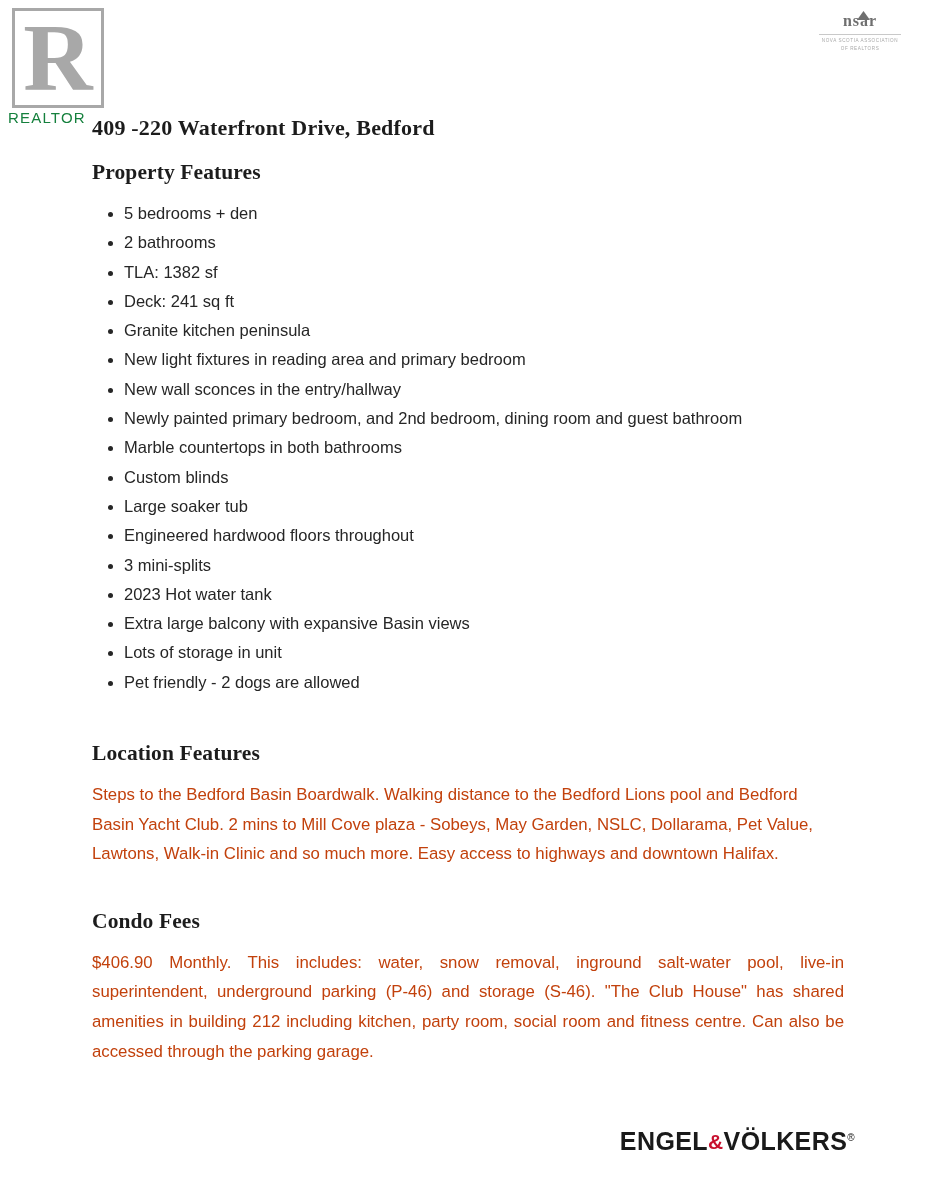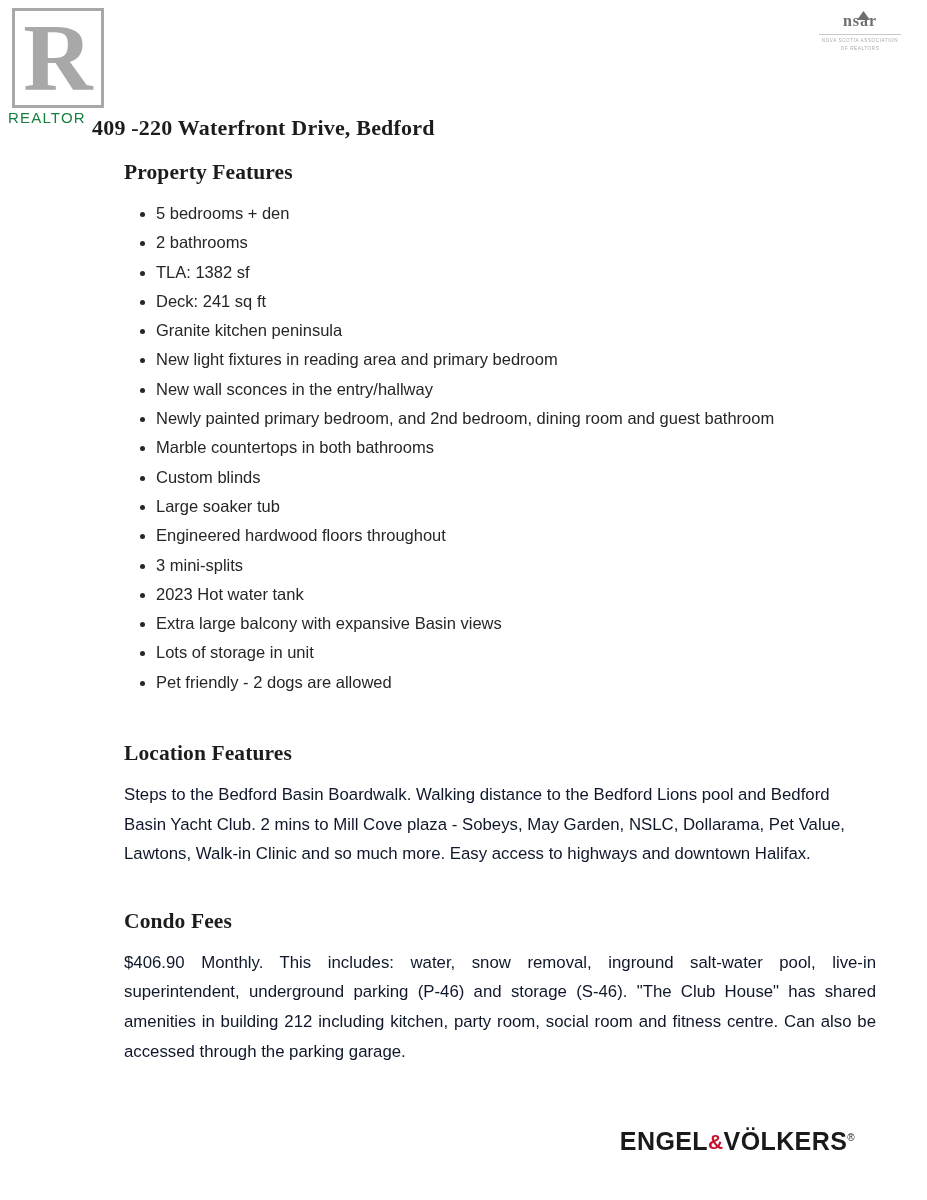--- a/index.html
+++ b/index.html
@@ -120,21 +120,20 @@
     letter-spacing: 0.2px;
     color: #1c1c1c;
   }
 
   
   .content {
     position: absolute;
     left: 92px;
     top: 160px;
     width: 752px;
-    margin-left: 32px;
   }
 
   h2.section-heading {
     font-family: "Liberation Serif", serif;
     font-weight: bold;
     font-size: 21.5px;
     margin: 0 0 14px 0;
     color: #1c1c1c;
     letter-spacing: 0.1px;
   }
@@ -153,21 +152,21 @@
     font-size: 15px;
   }
 
   .section-gap-1 { height: 44px; }
   .section-gap-2 { height: 40px; }
 
   p.para {
     font-size: 16.8px;
     line-height: 29.6px;
     margin: 0;
-    color: #0f172a;
+    color: #c2410c;
   }
   p.para.justified {
     text-align: justify;
   }
 
   
   .ev-logo {
     position: absolute;
     right: 72px;
     bottom: 44px;

